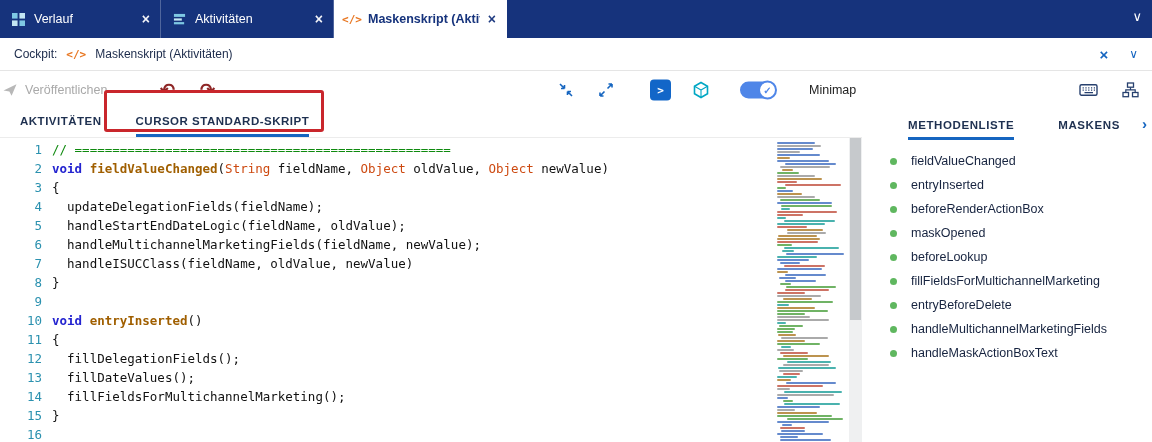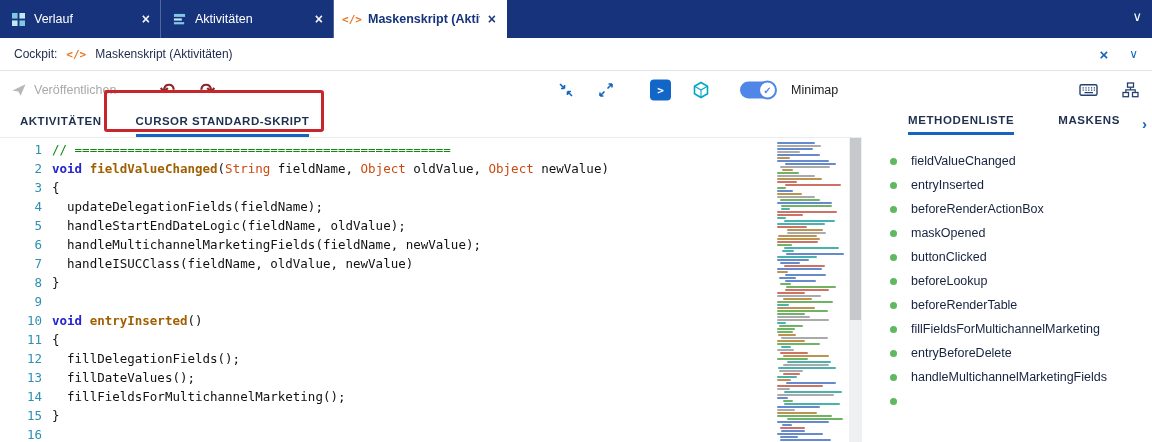--- a/index.html
+++ b/index.html
@@ -36,21 +36,21 @@
   .arrbtn span{font-size:18px;line-height:1;color:#8f2626;font-weight:700}
   .icobtn .svgwrap{display:flex;align-items:center}
   .console{width:21px;height:21px;background:#1266c8;border-radius:4px;
     display:flex;align-items:center;justify-content:center}
   .console-g{color:#fff;font:700 11px "DejaVu Sans Mono",monospace}
   .toggle{width:36px;height:17px;border-radius:9px;background:#4f86e8;position:relative;
     display:inline-block;cursor:pointer}
   .knob{position:absolute;right:-1px;top:-1px;width:19px;height:19px;border-radius:50%;
     background:#fff;border:2px solid #4f86e8;display:flex;align-items:center;
     justify-content:center;color:#4f86e8;font-size:10px;font-weight:700}
-  .toggle-label{font-size:12.5px;color:#222;margin-left:8px}
+  .toggle-label{font-size:12.5px;color:#222;margin-left:26px}
 
   
   .main{display:flex;height:334px}
   .editor-col{width:862px;display:flex;flex-direction:column}
   .editor-tabs{height:30px;display:flex;align-items:flex-end;gap:34px;
     padding-left:20px;border-bottom:1px solid #ececec}
   .ed-tab{font-size:11.5px;font-weight:700;letter-spacing:.5px;color:#1e3050;
     padding-bottom:7px;border-bottom:3px solid transparent;cursor:pointer;white-space:nowrap}
   .ed-tab.active{border-bottom-color:#1565c0}
   .editor-body{flex:1;display:flex;overflow:hidden}
@@ -64,21 +64,21 @@
   .tk-fn{color:#a05f00;font-weight:700}
   .tk-ty{color:#cd4910}
   .tk-pl{color:#111}
   .minimap{width:74px;padding-top:4px;overflow:hidden}
   .mm-line{height:2px;margin:0 0 1px 2px;border-radius:1px;opacity:.85}
   .vscroll{width:13px;background:#eff0f1;position:relative}
   .vscroll .thumb{position:absolute;left:1px;right:1px;top:0;height:60%;background:#c6c9cc}
 
   
   .right-panel{flex:1;display:flex;flex-direction:column;overflow:hidden;position:relative}
-  .panel-tabs{height:32px;display:flex;align-items:center;gap:44px;padding-left:46px;
+  .panel-tabs{height:32px;display:flex;align-items:flex-end;gap:44px;padding-left:46px;
     position:relative;white-space:nowrap}
   .pn-tab{font-size:11.5px;font-weight:700;letter-spacing:.6px;color:#1e3050;
     padding-bottom:6px;border-bottom:3px solid transparent;cursor:pointer}
   .pn-tab.active{border-bottom-color:#1565c0}
   .panel-chevron{position:absolute;right:5px;bottom:8px;color:#1565c0;
     font-size:15px;font-weight:700;cursor:pointer}
   .method-list{padding:9px 0 0 28px}
   .method-row{height:24px;display:flex;align-items:center;gap:14px;cursor:pointer}
   .dot{width:7px;height:7px;border-radius:50%;background:#5fb75f;flex:0 0 auto}
   .method-label{font-size:12.5px;color:#16233f;white-space:nowrap}
@@ -127,21 +127,21 @@
   <div class="verlauf">
     <span>Cockpit:</span>
     <span class="code-glyph">&lt;/&gt;</span>
     <span>Maskenskript (Aktivitäten)</span>
     <span class="flex-spacer"></span>
     <span class="v-close">×</span>
     <span class="v-chevron">∨</span>
   </div>
 
   <div class="toolbar">
-    <div class="tb publish" style="left:11px">
+    <div class="tb publish" style="left:2px">
       <span style="display:flex">
         <svg width="16" height="16" viewBox="0 0 16 16">
             <path d="M1.5 8.6 14.5 2.2 9.6 13.8 7.4 9.6Z" fill="#b8b8b8"></path>
           </svg>
       </span>
       <span class="publish-label">Veröffentlichen</span>
     </div>
     <button class="tb arrbtn" style="left:160px">
       <span>↶</span>
     </button>
@@ -350,43 +350,36 @@
           <div class="method-row">
             <span class="dot"></span>
             <span class="method-label">beforeRenderActionBox</span>
           </div>
           <div class="method-row">
             <span class="dot"></span>
             <span class="method-label">maskOpened</span>
           </div>
           <div class="method-row">
             <span class="dot"></span>
-            <span class="method-label">buttonClicked</span>
-          </div>
-          <div class="method-row">
-            <span class="dot"></span>
             <span class="method-label">beforeLookup</span>
           </div>
           <div class="method-row">
             <span class="dot"></span>
-            <span class="method-label">beforeRenderTable</span>
-          </div>
-          <div class="method-row">
-            <span class="dot"></span>
             <span class="method-label">fillFieldsForMultichannelMarketing</span>
           </div>
           <div class="method-row">
             <span class="dot"></span>
             <span class="method-label">entryBeforeDelete</span>
           </div>
           <div class="method-row">
             <span class="dot"></span>
             <span class="method-label">handleMultichannelMarketingFields</span>
           </div>
           <div class="method-row">
             <span class="dot"></span>
+            <span class="method-label">handleMaskActionBoxText</span>
           </div>
         </div>
     </div>
   </div>
 
   <div class="annotation"></div>
 </div>
 
 </body></html>

